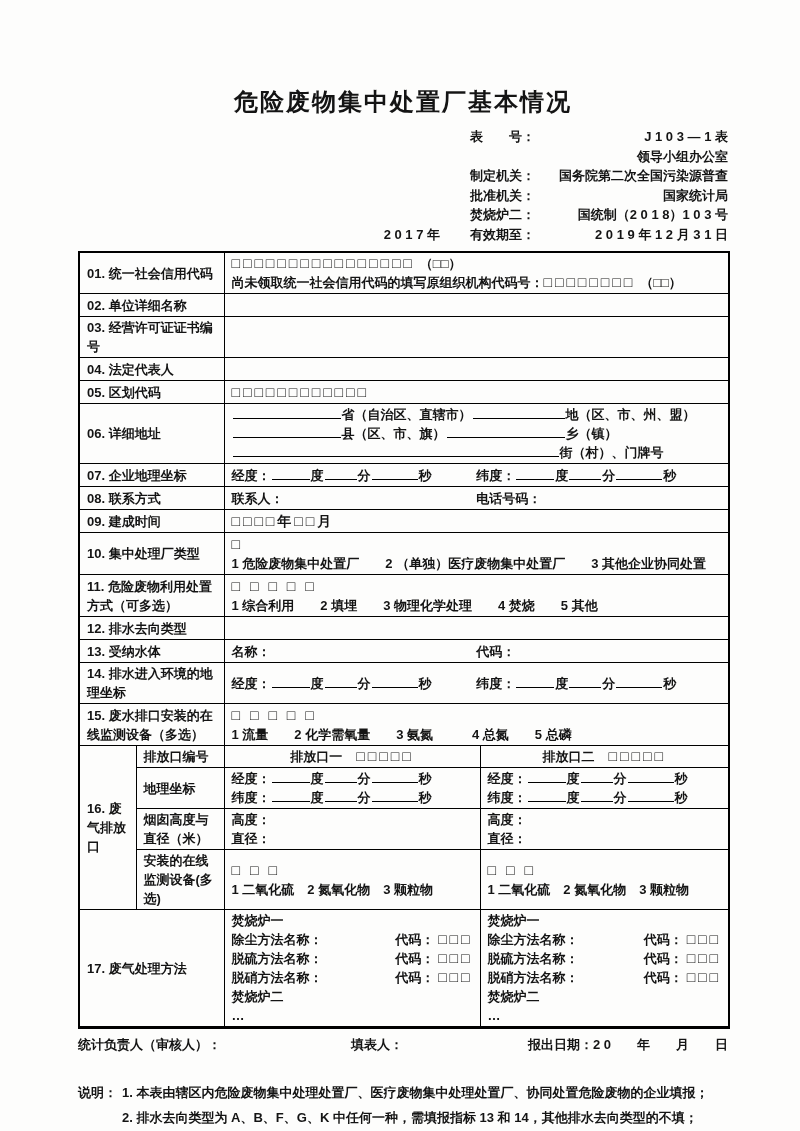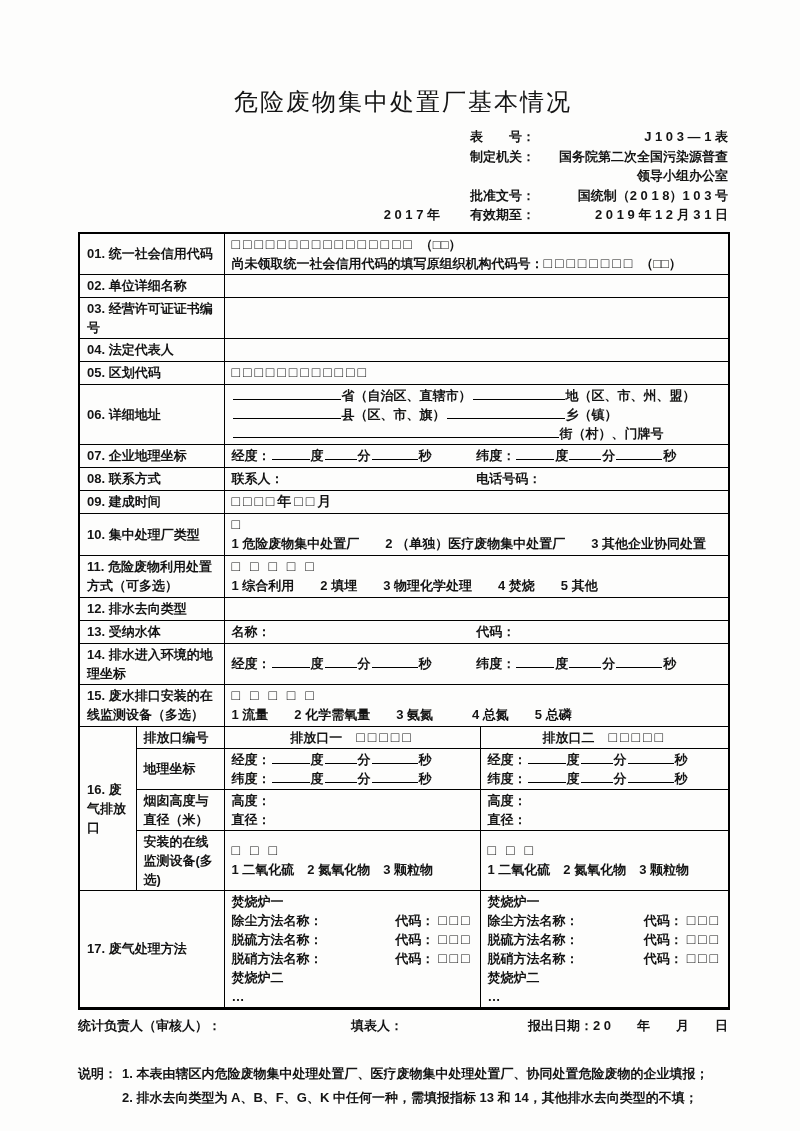--- a/index.html
+++ b/index.html
@@ -7,21 +7,21 @@
     width:800px; height:1131px; background:#fdfdfc; color:#141414;
     font-family:"Liberation Sans", sans-serif; font-weight:bold;
     -webkit-font-smoothing:antialiased;
   }
   .page { position:relative; width:800px; height:1131px; overflow:hidden; }
   .content { position:absolute; left:78px; top:0; width:650px; }
 
   .title {
     margin:86px 0 0 0; text-align:center;
     font-family:"Liberation Serif", serif;
-    font-size:24px; font-weight:normal; letter-spacing:2px;
+    font-size:24px; font-weight:bold; letter-spacing:2px;
   }
 
   .meta { margin-top:9px; font-size:13px; }
   .meta-row { display:flex; line-height:19.5px; }
   .meta-left { width:392px; box-sizing:border-box; text-align:right; padding-right:30px; }
   .meta-label { width:82px; }
   .meta-value { flex:1; text-align:right; }
 
   table.form {
     margin-top:7px; width:650px; table-layout:fixed;
@@ -76,31 +76,36 @@
     <h1 class="title">危险废物集中处置厂基本情况</h1>
 
     <div class="meta">
       <div class="meta-row">
         <span class="meta-left"></span>
         <span class="meta-label">表　　号：</span>
         <span class="meta-value">J 1 0 3 — 1 表</span>
       </div>
       <div class="meta-row">
         <span class="meta-left"></span>
+        <span class="meta-label"></span>
+        <span class="meta-value">领导小组办公室</span>
+      </div>
+      <div class="meta-row">
+        <span class="meta-left"></span>
         <span class="meta-label">制定机关：</span>
         <span class="meta-value">国务院第二次全国污染源普查</span>
       </div>
       <div class="meta-row">
         <span class="meta-left"></span>
-        <span class="meta-label"></span>
-        <span class="meta-value">领导小组办公室</span>
-      </div>
-      <div class="meta-row">
-        <span class="meta-left"></span>
-        <span class="meta-label">批准文号：</span>
+        <span class="meta-label">批准机关：</span>
+        <span class="meta-value">国家统计局</span>
+      </div>
+      <div class="meta-row">
+        <span class="meta-left"></span>
+        <span class="meta-label">焚烧炉二：</span>
         <span class="meta-value">国统制（2 0 1 8）1 0 3 号</span>
       </div>
       <div class="meta-row">
         <span class="meta-left">2 0 1 7 年</span>
         <span class="meta-label">有效期至：</span>
         <span class="meta-value">2 0 1 9 年 1 2 月 3 1 日</span>
       </div>
     </div>
 
     <table class="form">

